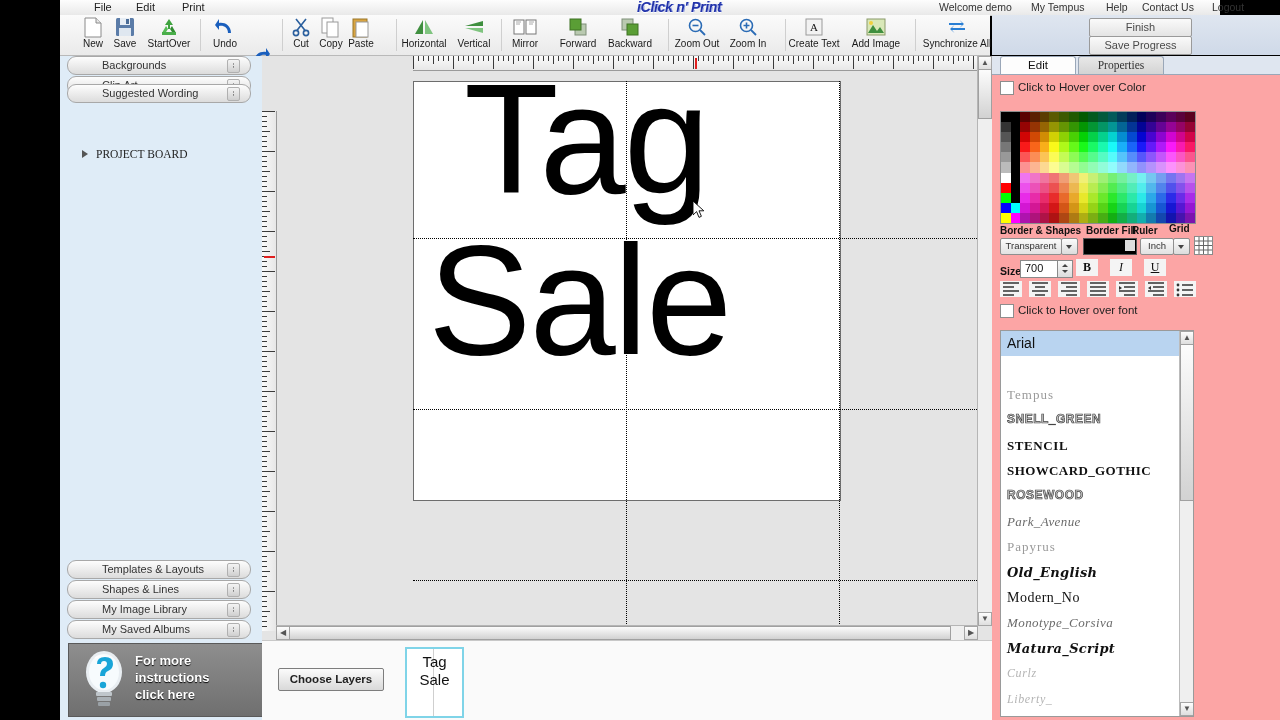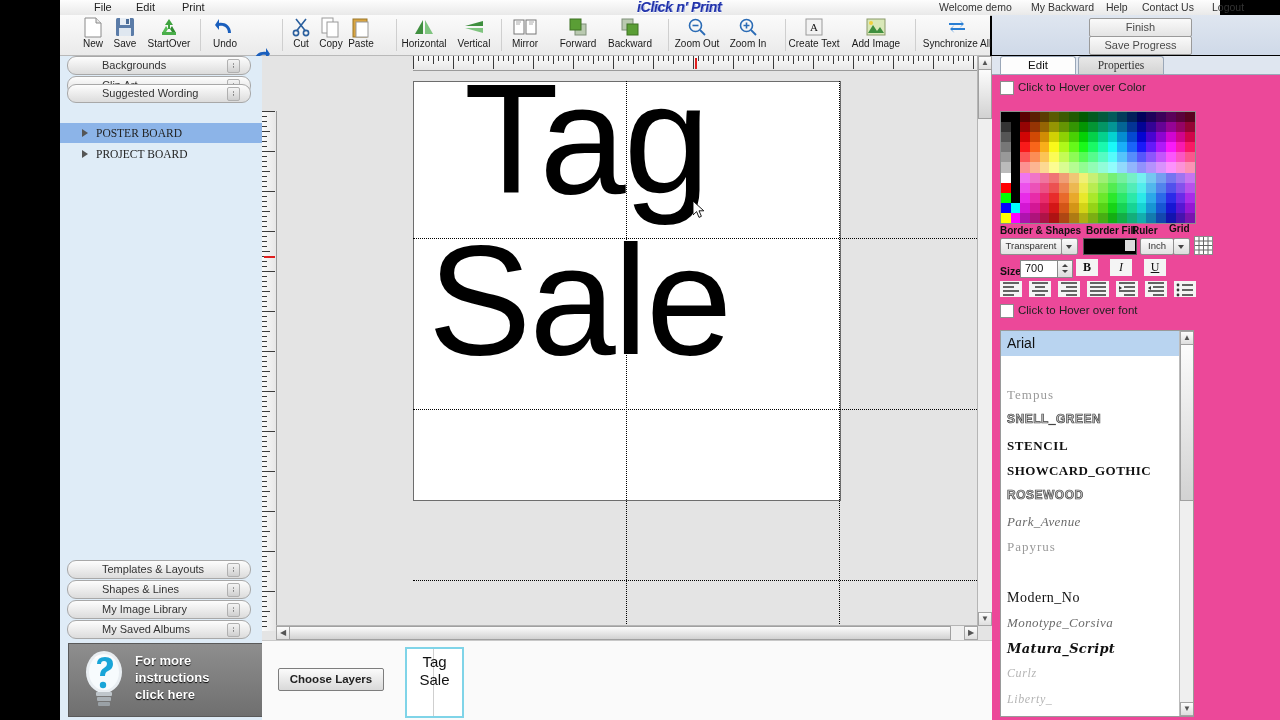--- a/index.html
+++ b/index.html
@@ -90,21 +90,21 @@
   .thumb .tt{position:absolute;left:0;top:5px;width:100%;text-align:center;font-size:15px;
     color:#111;line-height:17px;}
   .thumb .tg{position:absolute;left:26px;top:0;height:100%;border-left:1px solid #cfcfcf;}
 
   
   .rightpanel{position:absolute;left:992px;top:56px;width:288px;height:664px;background:#dfe6f0;}
   .tab{position:absolute;top:0;height:18px;line-height:17px;text-align:center;font-size:11.5px;
     color:#333;border:1px solid #9aa7b8;border-bottom:none;border-radius:3px 3px 0 0;}
   .tab.active{background:#fdfdfd;color:#111;}
   .tab.inactive{background:linear-gradient(#e8e8e8,#d2d2d2);font-family:Liberation Serif, serif;}
-  .rbody{position:absolute;left:0;top:18px;width:288px;height:646px;background:#ec4899;
+  .rbody{position:absolute;left:0;top:18px;width:288px;height:646px;background:#fca5a5;
     border-top:1px solid #9aa7b8;}
   .chkrow{position:absolute;left:8px;height:14px;font-size:11.5px;color:#222;line-height:14px;}
   .chkbox{position:absolute;left:0;top:0;width:12px;height:12px;background:#fff;border:1px solid #8d8d8d;}
   .chklabel{position:absolute;left:18px;top:-1px;white-space:nowrap;}
   .palette{position:absolute;left:8px;top:36px;width:194px;height:111px;background:#7a7a7a;
     border:1px solid #8d8d8d;display:grid;}
   .swatch{width:100%;height:100%;}
   .rlabel{position:absolute;font-size:10px;font-weight:bold;color:#111;white-space:nowrap;}
   .ddl{position:absolute;height:15px;background:linear-gradient(#fbfbfb,#e2e2e2);
     border:1px solid #8f8f8f;border-radius:2px;font-size:9.5px;color:#333;line-height:14px;
@@ -127,21 +127,21 @@
 <body>
 
 <div id="app">
 
   <div class="topbar">
     <div class="menu file">File</div>
     <div class="menu edit">Edit</div>
     <div class="menu print">Print</div>
     <div class="logo">iClick n' Print</div>
     <div class="acct" style="left:879px">Welcome demo</div>
-    <div class="acct" style="left:971px">My Backward</div>
+    <div class="acct" style="left:971px">My Tempus</div>
     <div class="acct" style="left:1046px">Help</div>
     <div class="acct" style="left:1082px">Contact Us</div>
     <div class="acct" style="left:1152px">Logout</div>
   </div>
 
   <div class="toolbar" id="toolbar">
       <div class="tool" style="left: 15px; width: 36px;">
         <div class="ic">
           <svg width="20" height="21" viewBox="0 0 20 21">
             <path d="M2 1h11l5 5v14H2z" fill="#fff" stroke="#8a8a8a"></path>
@@ -350,24 +350,20 @@
     </div>
     <div class="acc" style="top:20px">
       <span>Clip Art</span>
       <span class="grip">⁞</span>
     </div>
     <div class="acc" style="top:28px">
       <span>Suggested Wording</span>
       <span class="grip">⁞</span>
     </div>
 
-    <div class="treeitem sel" style="top:67px">
-      <span class="arw"></span>
-      <span>POSTER BOARD</span>
-    </div>
     <div class="treeitem" style="top:88px">
       <span class="arw"></span>
       <span>PROJECT BOARD</span>
     </div>
 
     <div class="acc" style="top:504px">
       <span>Templates &amp; Layouts</span>
       <span class="grip">⁞</span>
     </div>
     <div class="acc" style="top:524px">
@@ -968,20 +964,21 @@
         <span class="chkbox"></span>
         <span class="chklabel">Click to Hover over font</span>
       </div>
 
       <div class="fontlist" id="fontlist">
           <div class="fontrow" style="top: 355.6px;;font-family:&quot;Liberation Serif&quot;,serif;font-style:italic;font-size:12px;color:#b4b4b4;letter-spacing:0.6px;">Liberty_</div>
           <div class="fontrow" style="top: 330.2px;;font-family:&quot;Liberation Serif&quot;,serif;font-style:italic;font-size:12px;color:#b4b4b4;letter-spacing:0.6px;">Curlz</div>
           <div class="fontrow" style="top: 304.8px;;font-family:&quot;DejaVu Serif&quot;,serif;font-size:13px;font-weight:bold;font-style:italic;color:#111;letter-spacing:0.3px;">Matura_Script</div>
           <div class="fontrow" style="top: 279.4px;;font-family:&quot;Liberation Serif&quot;,serif;font-style:italic;font-size:13px;color:#6a6a6a;letter-spacing:0.4px;">Monotype_Corsiva</div>
           <div class="fontrow" style="top: 254px;;font-family:&quot;Liberation Serif&quot;,serif;font-size:14px;color:#111;letter-spacing:0.5px;">Modern_No</div>
+          <div class="fontrow" style="top: 228.6px;;font-family:&quot;DejaVu Serif&quot;,serif;font-size:13px;font-weight:bold;font-style:italic;color:#111;letter-spacing:0.3px;">Old_English</div>
           <div class="fontrow" style="top: 177.8px;;font-family:&quot;Liberation Serif&quot;,serif;font-style:italic;font-size:13px;color:#6a6a6a;letter-spacing:0.4px;">Park_Avenue</div>
           <div class="fontrow" style="top: 203.2px;;font-family:&quot;Liberation Serif&quot;,serif;font-size:13px;color:#9a9a9a;letter-spacing:1px;">Papyrus</div>
           <div class="fontrow" style="top: 152.4px;;font-family:&quot;Liberation Sans&quot;,sans-serif;font-size:12px;font-weight:bold;color:#c9c9c9;-webkit-text-stroke:0.7px #444;letter-spacing:0.5px;">ROSEWOOD</div>
           <div class="fontrow" style="top: 127px;;font-family:&quot;Liberation Serif&quot;,serif;font-size:13px;font-weight:bold;color:#111;letter-spacing:0.4px;">SHOWCARD_GOTHIC</div>
           <div class="fontrow" style="top: 101.6px;;font-family:&quot;Liberation Serif&quot;,serif;font-size:13px;font-weight:bold;color:#111;letter-spacing:0.6px;">STENCIL</div>
           <div class="fontrow" style="top: 76.2px;;font-family:&quot;Liberation Sans&quot;,sans-serif;font-size:12px;font-weight:bold;color:#c9c9c9;-webkit-text-stroke:0.7px #444;letter-spacing:0.5px;">SNELL_GREEN</div>
           <div class="fontrow" style="top: 50.8px;;font-family:&quot;Liberation Serif&quot;,serif;font-size:13px;color:#9a9a9a;letter-spacing:1px;">Tempus</div>
           <div class="fontrow sel" style="top: 0px;;font-family:&quot;Liberation Sans&quot;,sans-serif;font-size:14px;color:#111;">Arial</div>
         <div class="fscroll">
           <div class="sbtn" style="left:0;top:0;width:12px;height:12px">▲</div>

